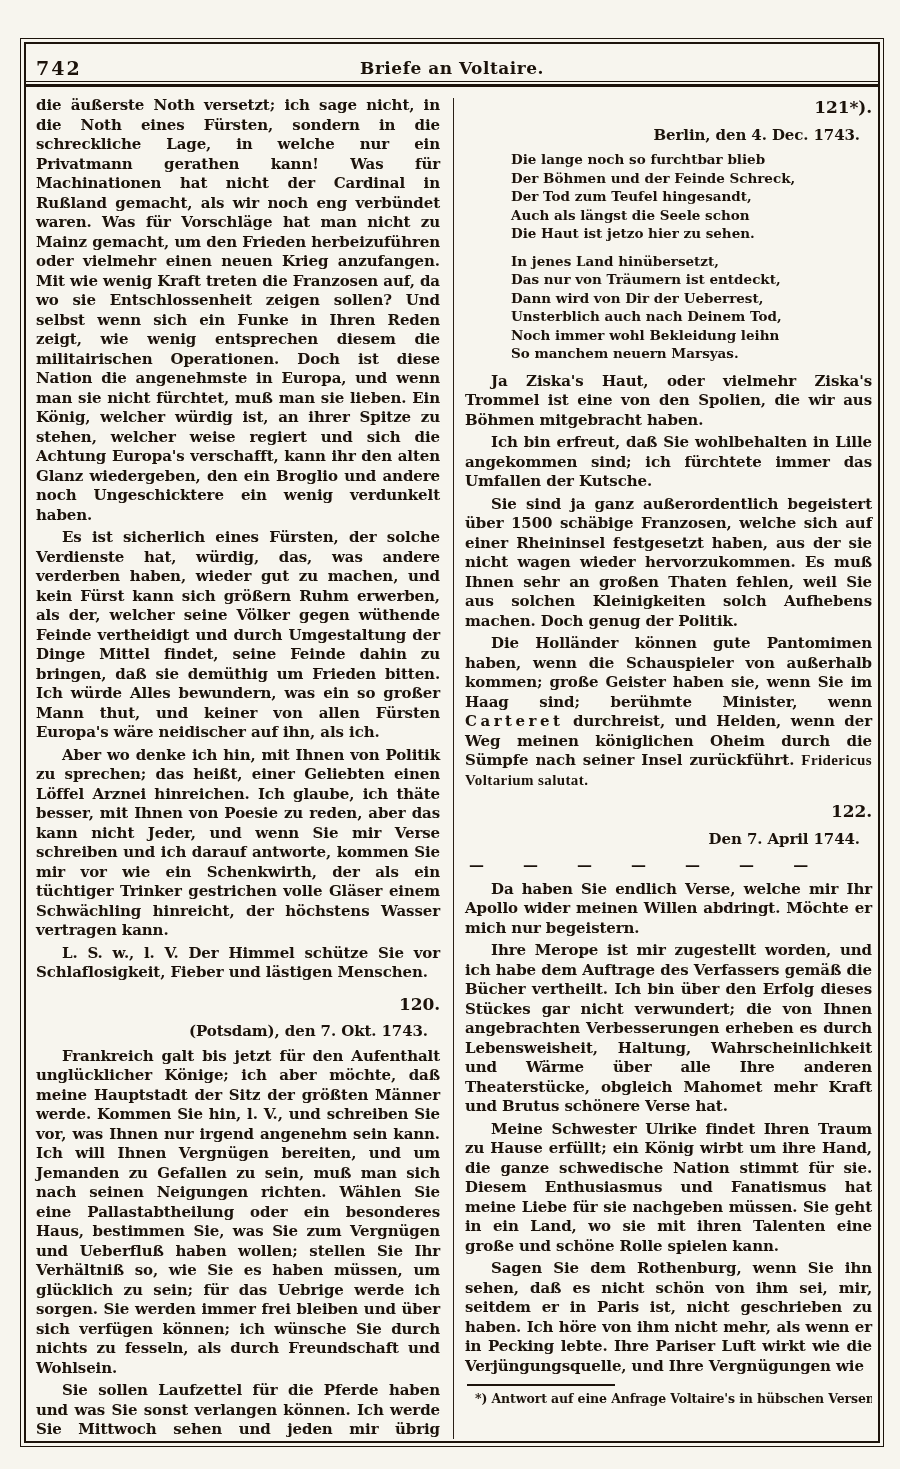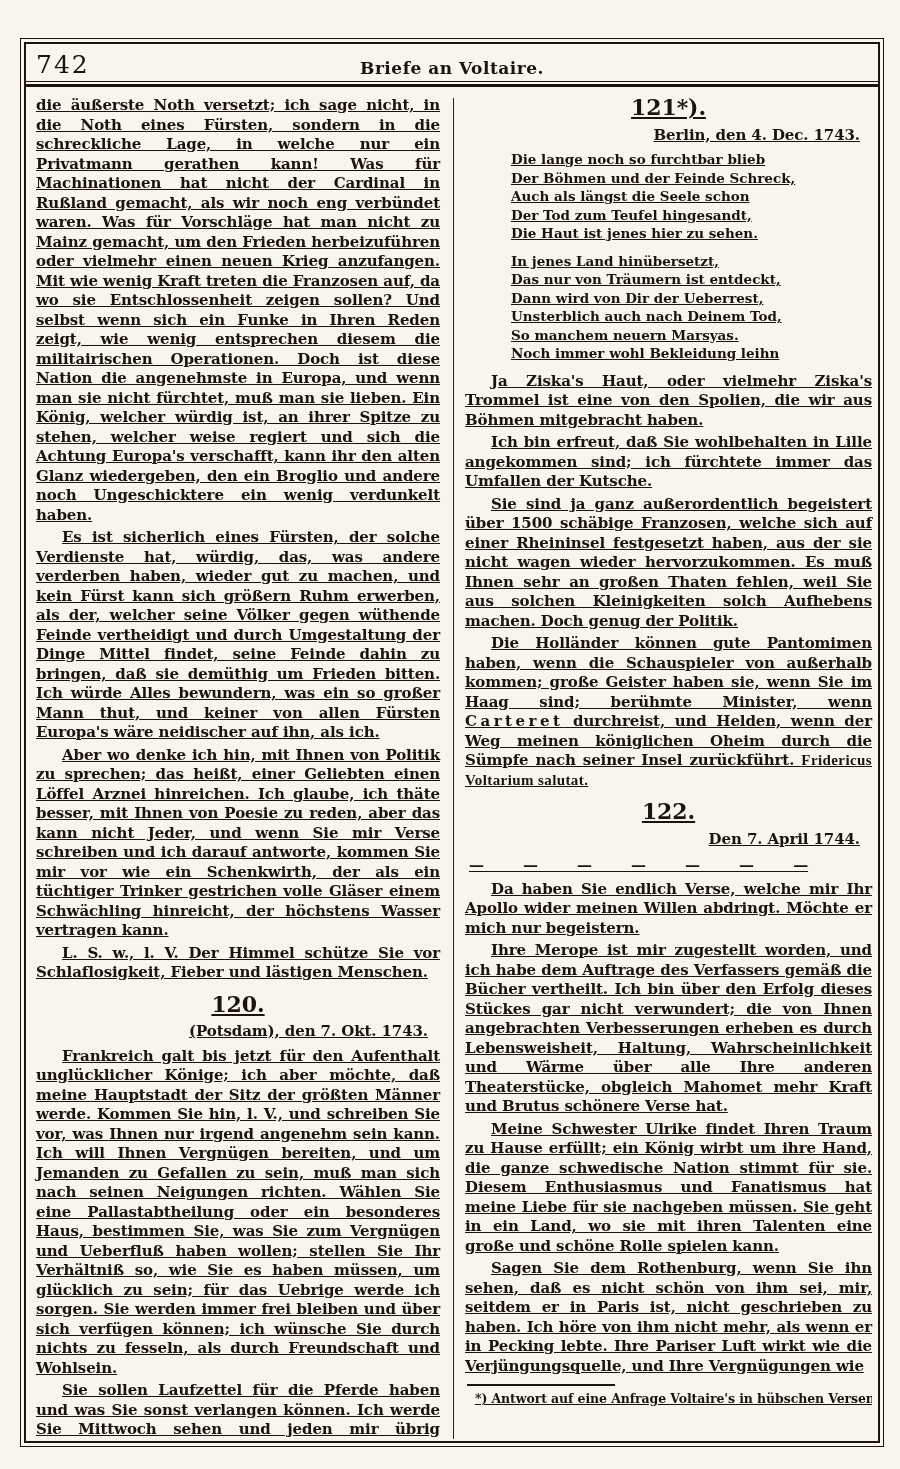--- a/index.html
+++ b/index.html
@@ -28,22 +28,22 @@
     position: relative;
     height: 34px;
     display: flex;
     align-items: flex-end;
     justify-content: center;
     padding-bottom: 3px;
   }
   .pagenum {
     position: absolute;
     left: 10px; bottom: 2px;
-    font-size: 25px;
-    font-weight: normal;
+    font-size: 19px;
+    font-weight: bold;
     letter-spacing: 2px;
   }
   .running-title {
     font-size: 17px;
     font-weight: bold;
     letter-spacing: 0.5px;
   }
   .header-rule {
     height: 2px;
     border-top: 1px solid #1d140c;
@@ -56,38 +56,37 @@
     padding: 7px 6px 0 10px;
     height: calc(100% - 48px);
     overflow: hidden;
   }
   .col { 
     font-size: 15px;
     line-height: 19.5px;
     font-weight: bold;
     text-align: justify;
     letter-spacing: -0.1px;
-    text-decoration: underline;
   }
   .col-left { width: 404px; }
   .col-divider {
     width: 1px;
     background: #2a2017;
     margin: 2px 11px 6px 13px;
     flex: none;
   }
   .col-right { flex: 1; min-width: 0; }
   p.body-par {
     margin: 0 0 3px 0;
     text-indent: 26px;
   }
   p.continued { text-indent: 0; }
   .letter-head {
-    text-align: center;
-    font-size: 22px;
+    text-align: right;
+    font-size: 17px;
     margin: 12px 0 1px 0;
     text-indent: 0;
     font-weight: bold;
   }
   .letter-head.first { margin-top: 2px; }
   .dateline {
     text-align: right;
     padding-right: 12px;
     margin: 8px 0 5px 0;
     font-size: 15px;
@@ -159,31 +158,31 @@
       <div class="col-divider"></div>
 
       <div class="col col-right">
         <div class="letter-head first">121*).</div>
         <div class="dateline">Berlin, den 4. Dec. 1743.</div>
 
         <div class="poem">
           <div class="stanza">
             <div class="poem-line">Die lange noch so furchtbar blieb</div>
             <div class="poem-line">Der Böhmen und der Feinde Schreck,</div>
+            <div class="poem-line">Der Tod zum Teufel hingesandt,</div>
             <div class="poem-line">Auch als längst die Seele schon</div>
-            <div class="poem-line">Der Tod zum Teufel hingesandt,</div>
-            <div class="poem-line">Die Haut ist jenes hier zu sehen.</div>
+            <div class="poem-line">Die Haut ist jetzo hier zu sehen.</div>
           </div>
           <div class="stanza">
             <div class="poem-line">In jenes Land hinübersetzt,</div>
             <div class="poem-line">Das nur von Träumern ist entdeckt,</div>
             <div class="poem-line">Dann wird von Dir der Ueberrest,</div>
             <div class="poem-line">Unsterblich auch nach Deinem Tod,</div>
+            <div class="poem-line">Noch immer wohl Bekleidung leihn</div>
             <div class="poem-line">So manchem neuern Marsyas.</div>
-            <div class="poem-line">Noch immer wohl Bekleidung leihn</div>
           </div>
         </div>
 
         <p class="body-par">Ja Ziska's Haut, oder vielmehr Ziska's Trommel ist eine von den Spolien, die wir aus Böhmen mitgebracht haben.</p>
         <p class="body-par">Ich bin erfreut, daß Sie wohlbehalten in Lille angekommen sind; ich fürchtete immer das Umfallen der Kutsche.</p>
         <p class="body-par">Sie sind ja ganz außerordentlich begeistert über 1500 schäbige Franzosen, welche sich auf einer Rheininsel festgesetzt haben, aus der sie nicht wagen wieder hervorzukommen. Es muß Ihnen sehr an großen Thaten fehlen, weil Sie aus solchen Kleinigkeiten solch Aufhebens machen. Doch genug der Politik.</p>
         <p class="body-par"><span>Die Holländer können gute Pantomimen haben, wenn die Schauspieler von außerhalb kommen; große Geister haben sie, wenn Sie im Haag sind; berühmte Minister, wenn </span><span class="spaced-name">Carteret</span><span> durchreist, und Helden, wenn der Weg meinen königlichen Oheim durch die Sümpfe nach seiner Insel zurückführt. </span><span class="latin">Fridericus Voltarium salutat.</span></p>
 
         <div class="letter-head">122.</div>
         <div class="dateline">Den 7. April 1744.</div>

